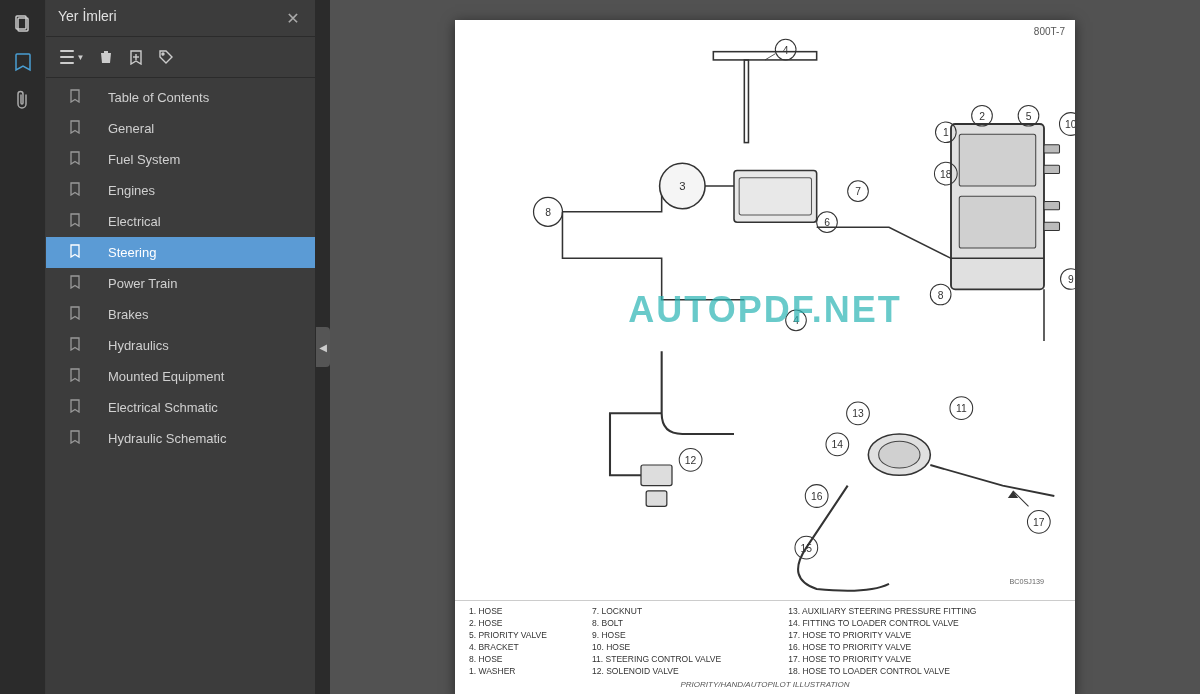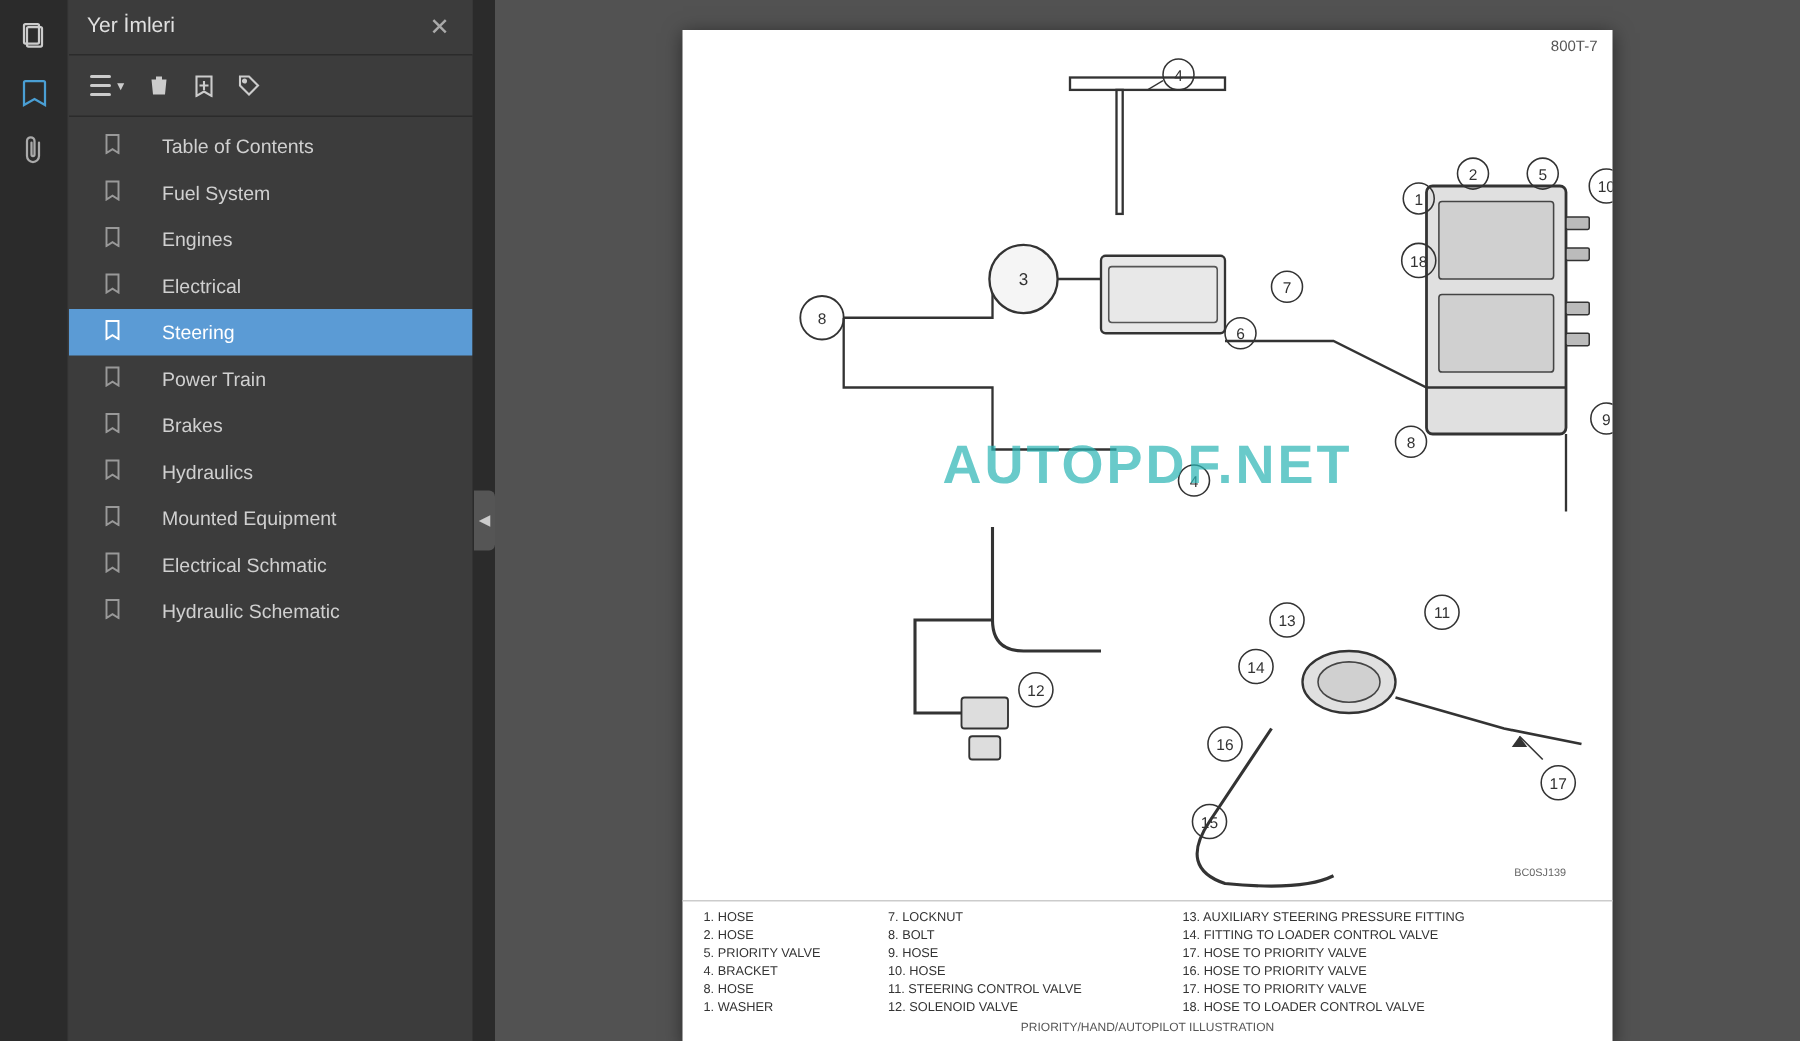--- a/index.html
+++ b/index.html
@@ -144,20 +144,21 @@
     }
 
     
     .main-content {
       flex: 1;
       background: #525252;
       display: flex;
       flex-direction: column;
       overflow: hidden;
       position: relative;
+      align-items: center;
     }
 
     
     .document-viewer {
       flex: 1;
       display: flex;
       align-items: flex-start;
       justify-content: center;
       padding: 20px;
       overflow: auto;
@@ -284,20 +285,26 @@
       </svg>
     </button>
   </div>
   <div class="sidebar-items">
 
   <div class="sidebar-item">
         <span class="bookmark-icon"><svg width="10" height="14" viewBox="0 0 10 14" fill="none" stroke="currentColor" stroke-width="1.3">
             <path d="M1 1h8v12l-4-2.5L1 13V1z"></path>
           </svg></span>
         <span>Table of Contents</span>
+      </div>
+      <div class="sidebar-item">
+        <span class="bookmark-icon"><svg width="10" height="14" viewBox="0 0 10 14" fill="none" stroke="currentColor" stroke-width="1.3">
+            <path d="M1 1h8v12l-4-2.5L1 13V1z"></path>
+          </svg></span>
+        <span>General</span>
       </div>
       <div class="sidebar-item">
         <span class="bookmark-icon"><svg width="10" height="14" viewBox="0 0 10 14" fill="none" stroke="currentColor" stroke-width="1.3">
             <path d="M1 1h8v12l-4-2.5L1 13V1z"></path>
           </svg></span>
         <span>Fuel System</span>
       </div>
       <div class="sidebar-item">
         <span class="bookmark-icon"><svg width="10" height="14" viewBox="0 0 10 14" fill="none" stroke="currentColor" stroke-width="1.3">
             <path d="M1 1h8v12l-4-2.5L1 13V1z"></path>
@@ -500,17 +507,17 @@
                 <td>11. STEERING CONTROL VALVE</td>
                 <td>17. HOSE TO PRIORITY VALVE</td>
               </tr>
               <tr>
                 <td>1. WASHER</td>
                 <td>12. SOLENOID VALVE</td>
                 <td>18. HOSE TO LOADER CONTROL VALVE</td>
               </tr>
             </tbody>
         </table>
-        <div style="text-align:center; font-size:8px; margin-top:3px; color:#555;" id="legend-caption">PRIORITY/HAND/AUTOPILOT ILLUSTRATION</div>
+        <div style="text-align:center; font-size:8px; margin-top:3px; color:#555;font-style:italic;" id="legend-caption">PRIORITY/HAND/AUTOPILOT ILLUSTRATION</div>
       </div>
     </div>
   </div>
 </div>
 
 </body></html>

